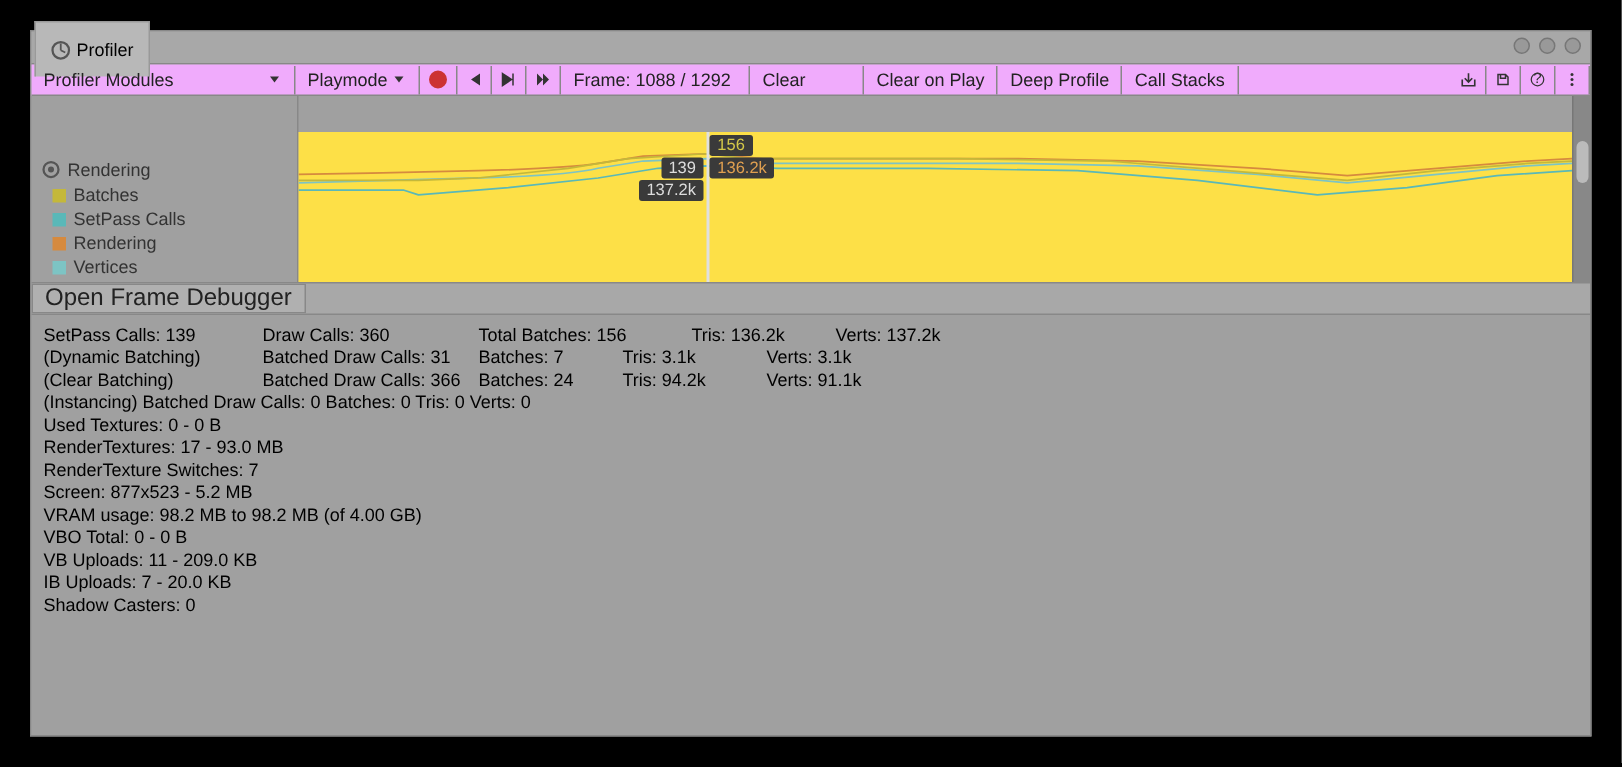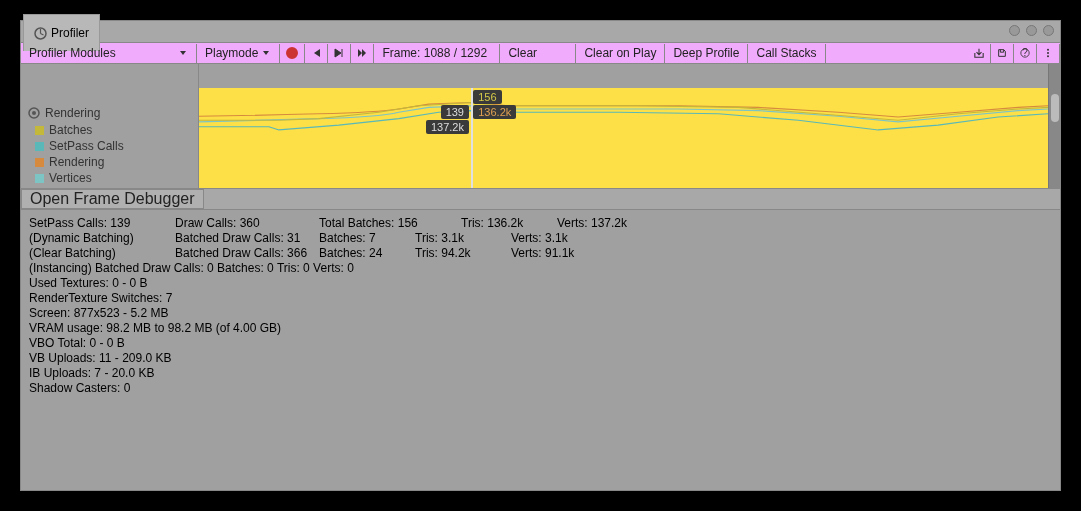--- a/index.html
+++ b/index.html
@@ -193,20 +193,21 @@
     <div class="stats-row">
       <span class="c1">(Clear Batching)</span>
       <span class="c2">Batched Draw Calls: 366</span>
       <span class="c3" style="width:96px">Batches: 24</span>
       <span class="c4">Tris: 94.2k</span>
       <span class="c5">Verts: 91.1k</span>
     </div>
     <div>(Instancing)       Batched Draw Calls: 0       Batches: 0          Tris: 0      Verts: 0</div>
     <div id="stats-lines">
         <div>Used Textures: 0 - 0 B</div>
+        <div>RenderTextures: 17 - 93.0 MB</div>
         <div>RenderTexture Switches: 7</div>
         <div>Screen: 877x523 - 5.2 MB</div>
         <div>VRAM usage: 98.2 MB to 98.2 MB (of 4.00 GB)</div>
         <div>VBO Total: 0 - 0 B</div>
         <div>VB Uploads: 11 - 209.0 KB</div>
         <div>IB Uploads: 7 - 20.0 KB</div>
         <div>Shadow Casters: 0</div>
       </div>
   </div>
 </div>

